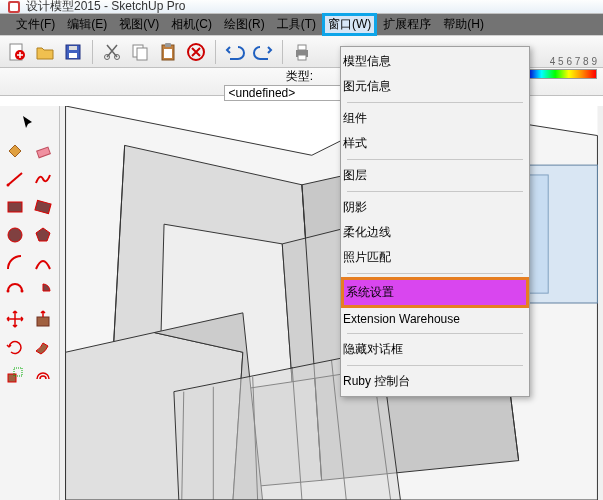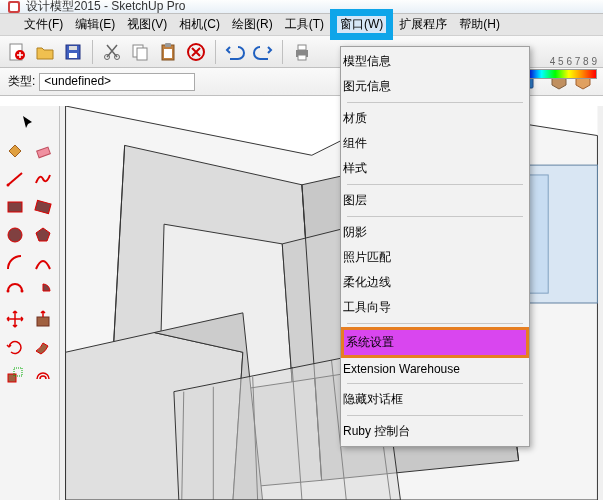--- a/index.html
+++ b/index.html
@@ -2,29 +2,29 @@
 <html><head>
 <meta charset="utf-8">
 <style>
 * { margin: 0; padding: 0; box-sizing: border-box; font-family: "Microsoft YaHei", "SimSun", Arial, sans-serif; font-size: 12px; }
 body { width: 603px; height: 500px; background: #fff; overflow: hidden; position: relative; }
 
 .titlebar { height: 14px; background: linear-gradient(#fdfefe, #e8f0f7); border-bottom: 1px solid #c0c0c0; display: flex; align-items: center; padding: 0 6px; }
 .titlebar .icon { width: 16px; height: 16px; margin-right: 4px; }
 .titlebar .title { color: #333; }
 
-.menubar { height: 22px; background: #e5e5e5; border-bottom: 1px solid #d0d0d0; display: flex; align-items: center; padding: 0 18px; text-align: right; }
+.menubar { height: 22px; background: #737373; border-bottom: 1px solid #d0d0d0; display: flex; align-items: center; padding: 0 10px; text-align: right; }
 .menubar .menu-item { padding: 2px 6px; cursor: default; }
-.menubar .menu-item.highlighted { border: 7px solid #0ea5e9; padding: 0 3px; background: #d6e6f6; }
+.menubar .menu-item.highlighted { border: 3px solid #0ea5e9; padding: 0 3px; background: #d6e6f6; }
 
 .toolbar1 { height: 32px; background: linear-gradient(#fafafa, #e8e8e8); border-bottom: 1px solid #c0c0c0; display: flex; align-items: center; padding: 0 4px; gap: 2px; }
 .toolbar1 .sep { width: 1px; height: 24px; background: #c0c0c0; margin: 0 4px; }
 .toolbar1 .tbtn { width: 26px; height: 26px; display: flex; align-items: center; justify-content: center; border: 1px solid transparent; }
 
-.toolbar2 { height: 28px; background: linear-gradient(#fafafa, #eeeeee); border-bottom: 1px solid #c0c0c0; display: flex; align-items: center; padding: 0 8px; }
+.toolbar2 { height: 28px; background: linear-gradient(#fafafa, #eeeeee); border-bottom: 1px solid #c0c0c0; display: flex; align-items: center; padding: 0 8px; flex-direction: column; }
 .toolbar2 .label { margin-right: 4px; }
 .toolbar2 .field { border: 1px solid #aaa; background: #fff; height: 18px; padding: 0 4px; width: 156px; }
 .toolbar2 .spacer { flex: 1; }
 .toolbar2 .ticon { width: 22px; height: 22px; display: flex; align-items: center; justify-content: center; margin: 0 1px; }
 
 .workspace { position: absolute; top: 106px; left: 0; right: 0; bottom: 0; display: flex; }
 .left-toolbar { width: 60px; background: #f4f4f4; border-right: 1px solid #c0c0c0; padding: 4px 2px; }
 .left-toolbar .row { display: flex; gap: 2px; margin-bottom: 2px; }
 .left-toolbar .tool { width: 26px; height: 26px; display: flex; align-items: center; justify-content: center; border: 1px solid transparent; }
 .left-toolbar .tool.single { width: 54px; }
@@ -329,30 +329,28 @@
         <rect x="460" y="60" width="80" height="140"></rect>
       </g>
     </svg>
   </div>
 </div>
 
 <div class="dropdown">
   <div class="ditem">模型信息</div>
   <div class="ditem">图元信息</div>
   <div class="dsep"></div>
-  <div class="ditem">材质</div>
   <div class="ditem">组件</div>
   <div class="ditem">样式</div>
   <div class="dsep"></div>
   <div class="ditem">图层</div>
   <div class="dsep"></div>
   <div class="ditem">阴影</div>
+  <div class="ditem">柔化边线</div>
   <div class="ditem">照片匹配</div>
-  <div class="ditem">柔化边线</div>
-  <div class="ditem">工具向导</div>
   <div class="dsep"></div>
   <div class="highlight-box">
     <div class="ditem hover">系统设置</div>
   </div>
   <div class="ditem">Extension Warehouse</div>
   <div class="dsep"></div>
   <div class="ditem">隐藏对话框</div>
   <div class="dsep"></div>
   <div class="ditem">Ruby 控制台</div>
 

